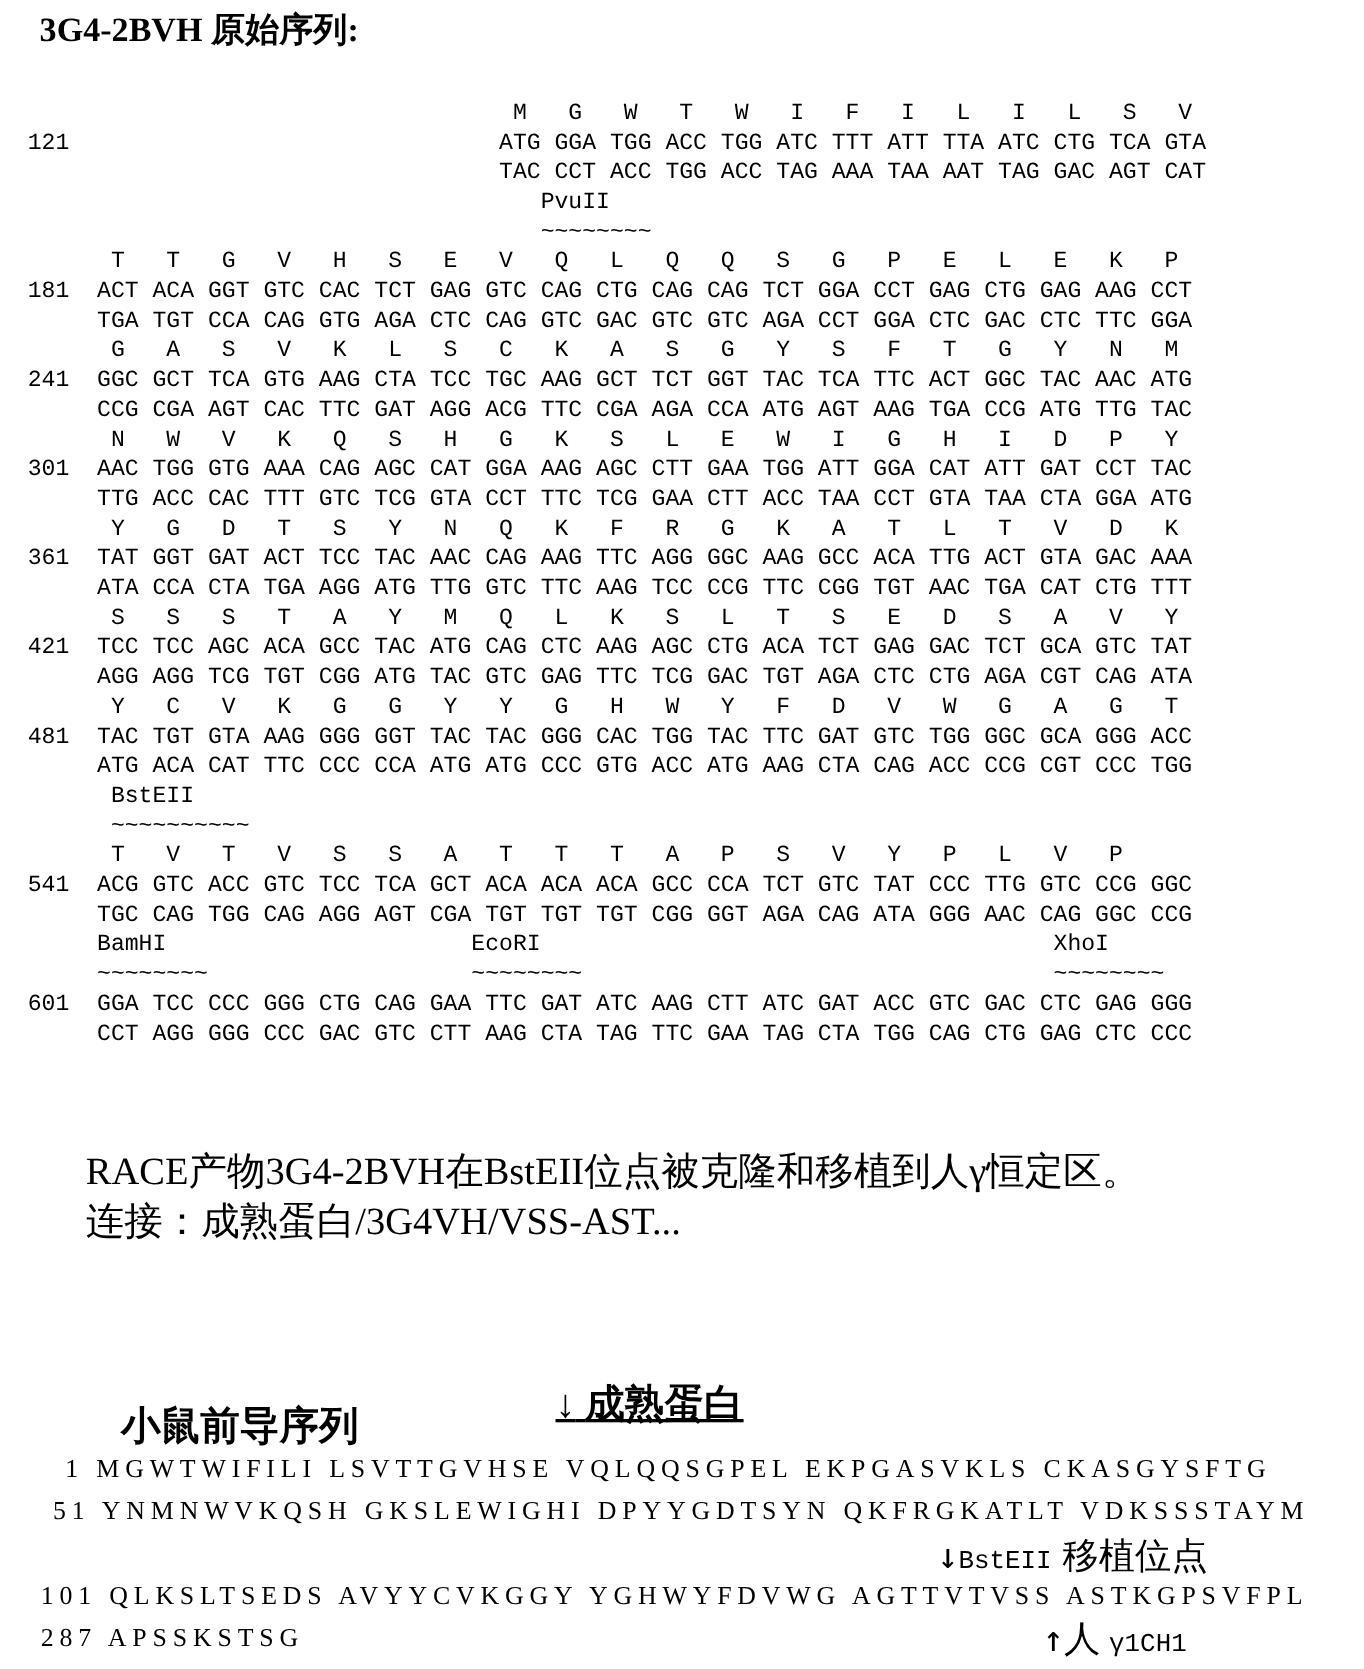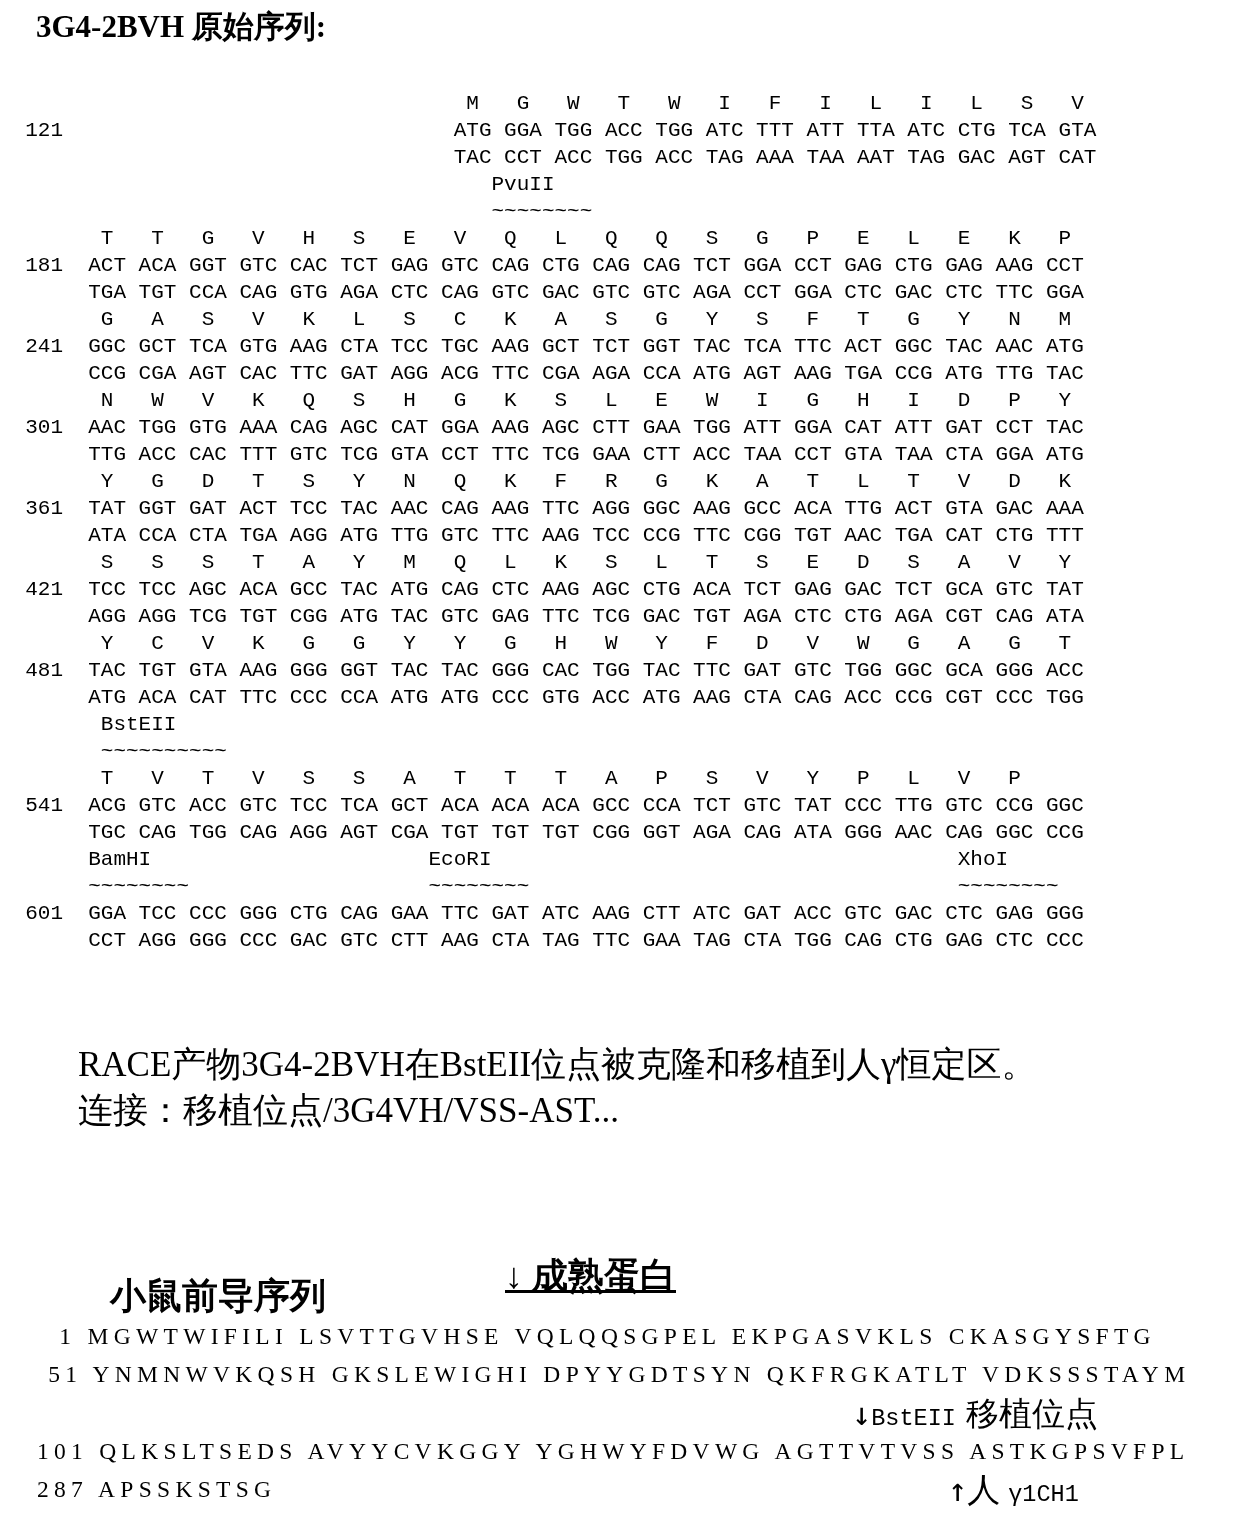--- a/index.html
+++ b/index.html
@@ -30,21 +30,21 @@
   #ann-graft .cjk{margin-left:10px;}
   #ann-ch1 .mono{margin-left:8px;}
 </style>
 </head>
 <body>
 
 <div id="title">3G4-2BVH 原始序列:</div>
 
 <div id="seq"><div class="seq-ln">                                     M   G   W   T   W   I   F   I   L   I   L   S   V  </div><div class="seq-ln">  121                               ATG GGA TGG ACC TGG ATC TTT ATT TTA ATC CTG TCA GTA</div><div class="seq-ln">                                    TAC CCT ACC TGG ACC TAG AAA TAA AAT TAG GAC AGT CAT</div><div class="seq-ln">                                       PvuII</div><div class="seq-ln">                                       ~~~~~~~~</div><div class="seq-ln">        T   T   G   V   H   S   E   V   Q   L   Q   Q   S   G   P   E   L   E   K   P  </div><div class="seq-ln">  181  ACT ACA GGT GTC CAC TCT GAG GTC CAG CTG CAG CAG TCT GGA CCT GAG CTG GAG AAG CCT</div><div class="seq-ln">       TGA TGT CCA CAG GTG AGA CTC CAG GTC GAC GTC GTC AGA CCT GGA CTC GAC CTC TTC GGA</div><div class="seq-ln">        G   A   S   V   K   L   S   C   K   A   S   G   Y   S   F   T   G   Y   N   M  </div><div class="seq-ln">  241  GGC GCT TCA GTG AAG CTA TCC TGC AAG GCT TCT GGT TAC TCA TTC ACT GGC TAC AAC ATG</div><div class="seq-ln">       CCG CGA AGT CAC TTC GAT AGG ACG TTC CGA AGA CCA ATG AGT AAG TGA CCG ATG TTG TAC</div><div class="seq-ln">        N   W   V   K   Q   S   H   G   K   S   L   E   W   I   G   H   I   D   P   Y  </div><div class="seq-ln">  301  AAC TGG GTG AAA CAG AGC CAT GGA AAG AGC CTT GAA TGG ATT GGA CAT ATT GAT CCT TAC</div><div class="seq-ln">       TTG ACC CAC TTT GTC TCG GTA CCT TTC TCG GAA CTT ACC TAA CCT GTA TAA CTA GGA ATG</div><div class="seq-ln">        Y   G   D   T   S   Y   N   Q   K   F   R   G   K   A   T   L   T   V   D   K  </div><div class="seq-ln">  361  TAT GGT GAT ACT TCC TAC AAC CAG AAG TTC AGG GGC AAG GCC ACA TTG ACT GTA GAC AAA</div><div class="seq-ln">       ATA CCA CTA TGA AGG ATG TTG GTC TTC AAG TCC CCG TTC CGG TGT AAC TGA CAT CTG TTT</div><div class="seq-ln">        S   S   S   T   A   Y   M   Q   L   K   S   L   T   S   E   D   S   A   V   Y  </div><div class="seq-ln">  421  TCC TCC AGC ACA GCC TAC ATG CAG CTC AAG AGC CTG ACA TCT GAG GAC TCT GCA GTC TAT</div><div class="seq-ln">       AGG AGG TCG TGT CGG ATG TAC GTC GAG TTC TCG GAC TGT AGA CTC CTG AGA CGT CAG ATA</div><div class="seq-ln">        Y   C   V   K   G   G   Y   Y   G   H   W   Y   F   D   V   W   G   A   G   T  </div><div class="seq-ln">  481  TAC TGT GTA AAG GGG GGT TAC TAC GGG CAC TGG TAC TTC GAT GTC TGG GGC GCA GGG ACC</div><div class="seq-ln">       ATG ACA CAT TTC CCC CCA ATG ATG CCC GTG ACC ATG AAG CTA CAG ACC CCG CGT CCC TGG</div><div class="seq-ln">        BstEII</div><div class="seq-ln">        ~~~~~~~~~~</div><div class="seq-ln">        T   V   T   V   S   S   A   T   T   T   A   P   S   V   Y   P   L   V   P  </div><div class="seq-ln">  541  ACG GTC ACC GTC TCC TCA GCT ACA ACA ACA GCC CCA TCT GTC TAT CCC TTG GTC CCG GGC</div><div class="seq-ln">       TGC CAG TGG CAG AGG AGT CGA TGT TGT TGT CGG GGT AGA CAG ATA GGG AAC CAG GGC CCG</div><div class="seq-ln">       BamHI                      EcoRI                                     XhoI</div><div class="seq-ln">       ~~~~~~~~                   ~~~~~~~~                                  ~~~~~~~~</div><div class="seq-ln">  601  GGA TCC CCC GGG CTG CAG GAA TTC GAT ATC AAG CTT ATC GAT ACC GTC GAC CTC GAG GGG</div><div class="seq-ln">       CCT AGG GGG CCC GAC GTC CTT AAG CTA TAG TTC GAA TAG CTA TGG CAG CTG GAG CTC CCC</div></div>
 
-<div id="para"><div>RACE产物3G4-2BVH在BstEII位点被克隆和移植到人γ恒定区。</div><div>连接：移植位点/3G4VH/VSS-AST...</div></div>
+<div id="para"><div>RACE产物3G4-2BVH在BstEII位点被克隆和移植到人γ恒定区。</div><div>连接：成熟蛋白/3G4VH/VSS-AST...</div></div>
 
 <div id="protein-header-leader">小鼠前导序列</div>
 <div id="protein-header-mature"><span>↓</span> <span>成熟蛋白</span></div>
 
 <div id="protein"><div>  1 MGWTWIFILI LSVTTGVHSE VQLQQSGPEL EKPGASVKLS CKASGYSFTG</div><div> 51 YNMNWVKQSH GKSLEWIGHI DPYYGDTSYN QKFRGKATLT VDKSSSTAYM</div><div class="gap">101 QLKSLTSEDS AVYYCVKGGY YGHWYFDVWG AGTTVTVSS ASTKGPSVFPL</div><div>287 APSSKSTSG</div></div>
 
 <div id="ann-graft" class="ann"><span class="arrow">↓</span><span class="mono">BstEII</span><span class="cjk">移植位点</span></div>
 
 <div id="ann-ch1" class="ann"><span class="arrow">↑</span><span class="cjk">人</span><span class="mono">γ1CH1</span></div>
 

